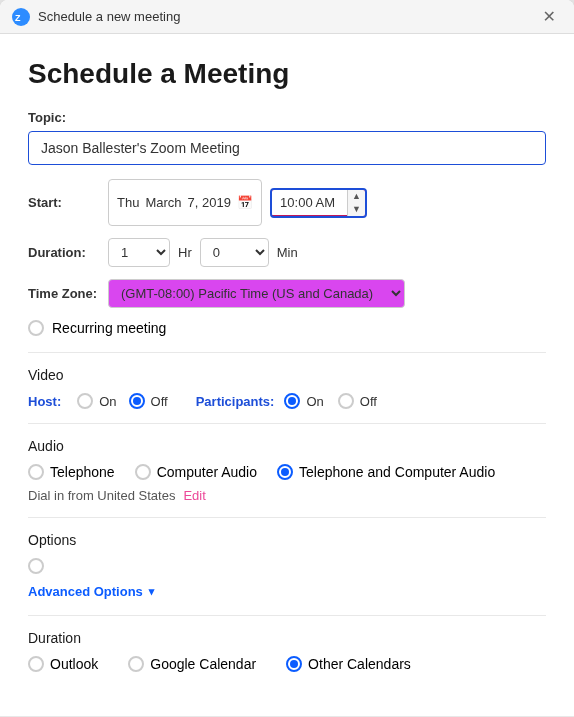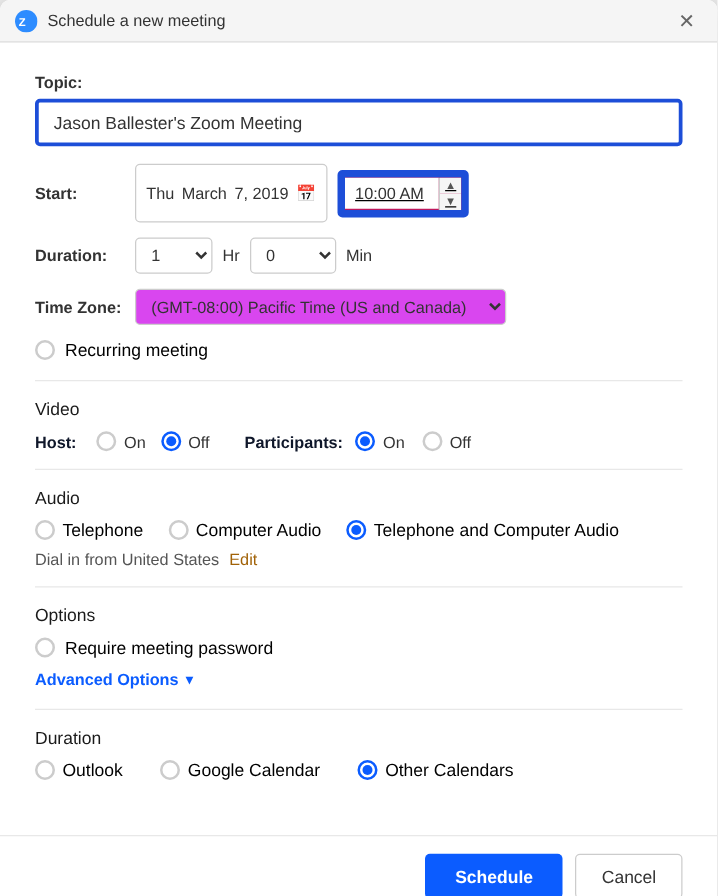--- a/index.html
+++ b/index.html
@@ -69,21 +69,21 @@
     }
     .field-label {
       font-size: 13px;
       font-weight: 600;
       color: #333;
       margin-bottom: 6px;
     }
     .topic-input {
       width: 100%;
       padding: 8px 12px;
-      border: 3px solid #1d4ed8;
+      border: 1px solid #1d4ed8;
       border-radius: 4px;
       font-size: 14px;
       color: #333;
       outline: none;
     }
     .row {
       display: flex;
       align-items: center;
       margin-bottom: 12px;
     }
@@ -112,25 +112,24 @@
       background: #fff;
       user-select: none;
     }
     .date-box .cal-icon {
       font-size: 13px;
       color: #555;
     }
     .time-box {
       display: flex;
       align-items: center;
-      border: 6px solid #1d4ed8;
+      border: 2px solid #1d4ed8;
       border-radius: 4px;
       overflow: hidden;
       background: #be185d;
-      text-decoration: underline;
     }
     .time-input {
       border: none;
       outline: none;
       padding: 5px 8px;
       font-size: 13px;
       color: #333;
       width: 75px;
     }
     .time-spinner {
@@ -229,21 +228,21 @@
     }
     .video-row {
       display: flex;
       align-items: center;
       gap: 12px;
       margin-bottom: 0;
     }
     .video-label {
       font-size: 13px;
       font-weight: 600;
-      color: #0f172a;
+      color: #1d4ed8;
       margin-right: 4px;
     }
     .radio-group {
       display: flex;
       align-items: center;
       gap: 6px;
     }
     .radio-text {
       font-size: 13px;
       color: #333;
@@ -272,21 +271,21 @@
       align-items: center;
       gap: 8px;
       margin-bottom: 10px;
     }
     .dial-in-text {
       font-size: 13px;
       color: #555;
     }
     .edit-link {
       font-size: 13px;
-      color: #a16207;
+      color: #ec4899;
       cursor: pointer;
       text-decoration: none;
     }
     .options-section { margin-bottom: 4px; }
     .require-pw-row {
       display: flex;
       align-items: center;
       gap: 8px;
       margin-bottom: 10px;
     }
@@ -355,20 +354,21 @@
       <svg class="zoom-icon" viewBox="0 0 18 18" fill="none">
         <circle cx="9" cy="9" r="9" fill="#2D8CFF"></circle>
         <text x="3" y="13" font-size="9" fill="white" font-weight="bold">Z</text>
       </svg>
       <span class="title-bar-text">Schedule a new meeting</span>
     </div>
     <button class="close-btn">✕</button>
   </div>
 
   <div class="content">
+    <h1 class="page-title">Schedule a Meeting</h1>
 
     <div class="field-group">
       <div class="field-label">Topic:</div>
       <input type="text" class="topic-input" value="Jason Ballester's Zoom Meeting" style="">
     </div>
 
     <div class="row">
       <div class="row-label">Start:</div>
       <div class="start-fields">
         <div class="date-box">
@@ -467,21 +467,20 @@
         <a class="edit-link" href="#">Edit</a>
       </div>
     </div>
 
     <hr class="section-divider">
 
     <div class="options-section">
       <div class="section-title">Options</div>
       <div class="require-pw-row">
         <div class="checkbox-circle"></div>
-        <span>Require meeting password</span>
       </div>
       <button class="advanced-options-btn">
         <span>Advanced Options</span>
         <span class="chevron-icon">▾</span>
       </button>
     </div>
 
     <hr class="section-divider">
 
     <div>

